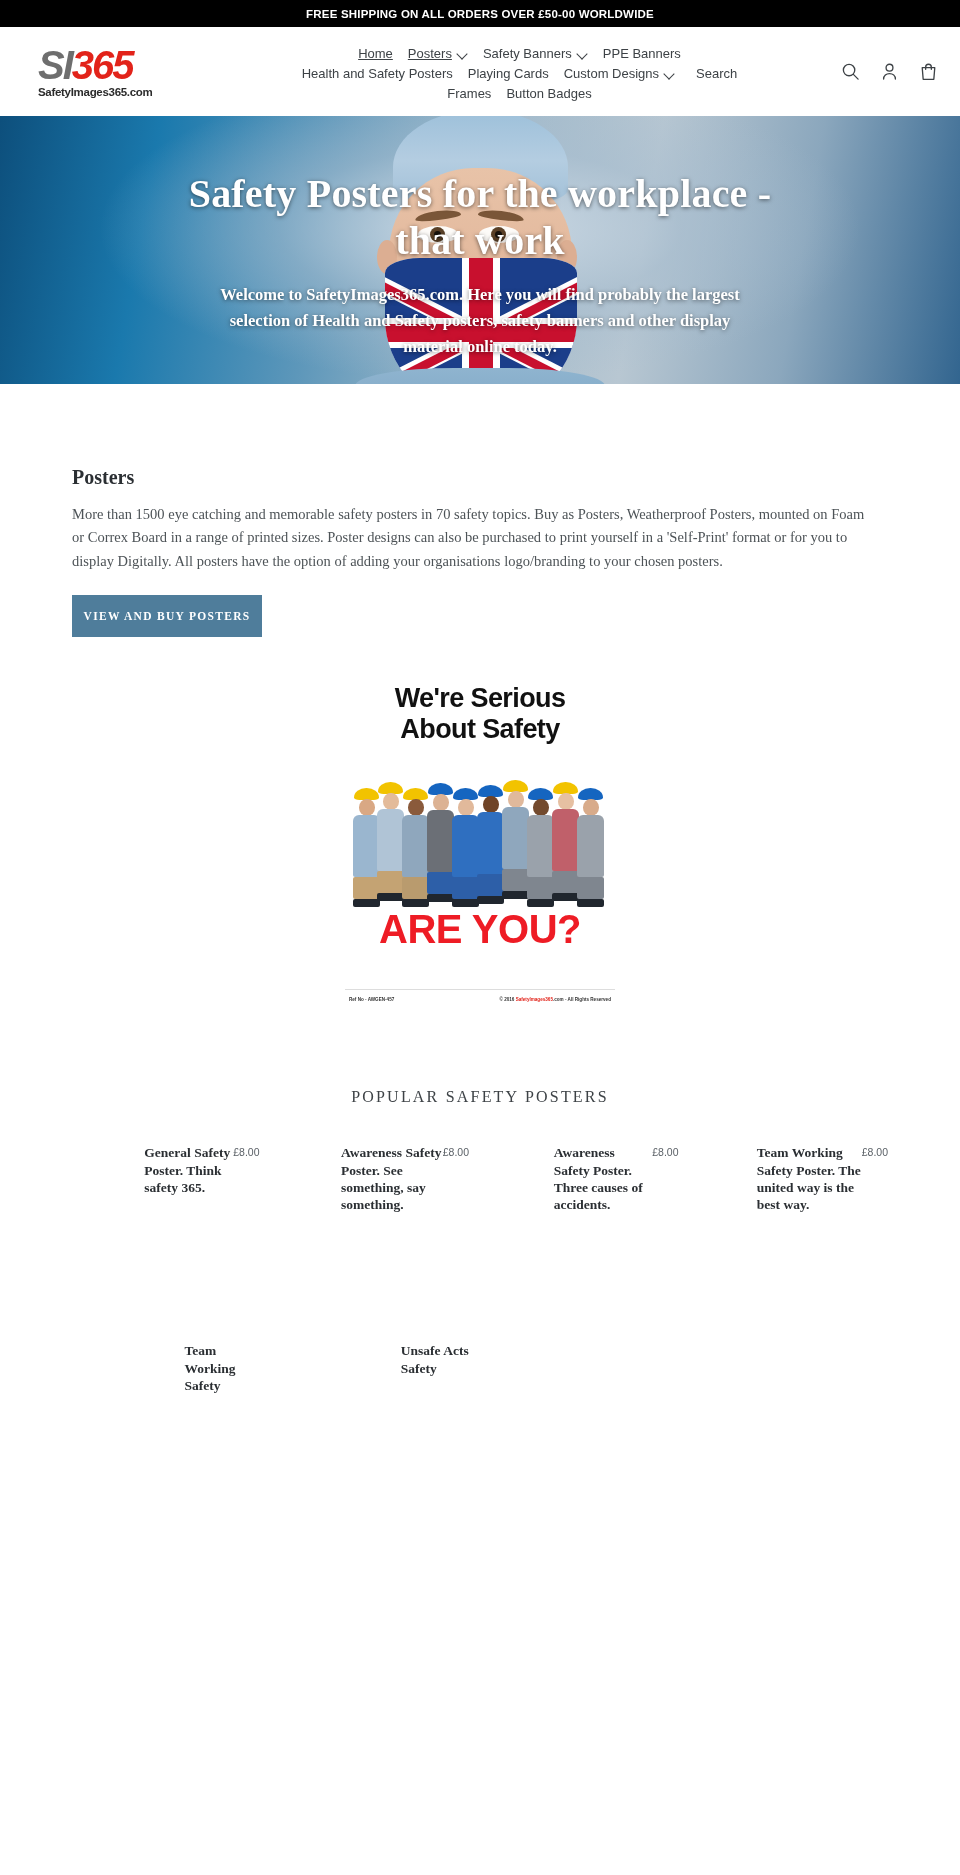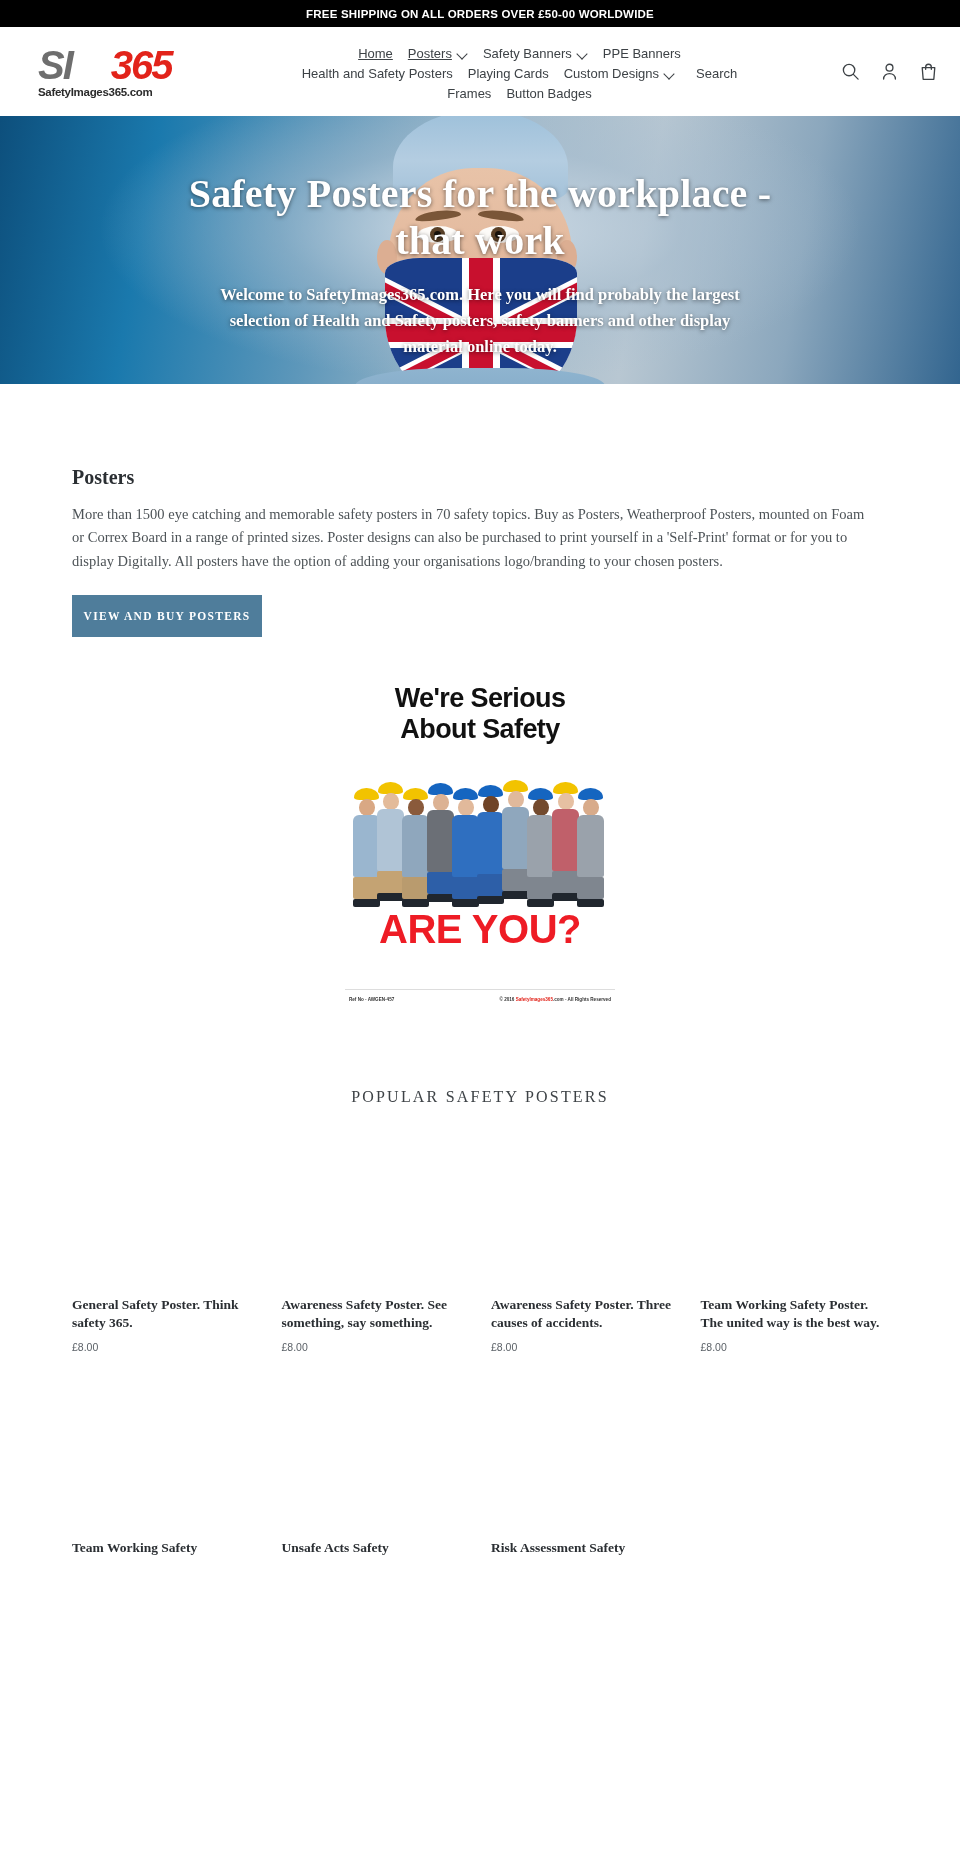--- a/index.html
+++ b/index.html
@@ -38,21 +38,21 @@
     font-family: "Liberation Sans", sans-serif;
     line-height: 1;
   }
   .logo-main {
     font-size: 40px;
     font-weight: bold;
     font-style: italic;
     letter-spacing: -2px;
   }
   .logo-si { color: #6e6e6e; }
-  .logo-365 { color: #e2231a; margin-left: 39px; }
+  .logo-365 { color: #e2231a; }
   .logo-sub {
     font-family: "Liberation Sans", sans-serif;
     font-size: 11.5px;
     font-weight: bold;
     color: #2b2b2b;
     margin-top: 1px;
     letter-spacing: -.3px;
   }
 
   .nav {
@@ -282,21 +282,21 @@
     color: #3d4246;
   }
   .grid {
     display: grid;
     grid-template-columns: repeat(4, 1fr);
     column-gap: 22px;
     row-gap: 0;
     padding: 0 72px;
     margin-top: 30px;
   }
-  .card { display: flex; flex-direction: column; }
+  .card { display: flex; flex-direction: row; }
   .card-img {
     width: 100%;
     height: 152px;
     background: #ffffff;
   }
   .card-title {
     font-family: "Liberation Serif", serif;
     font-size: 13.5px;
     font-weight: bold;
     line-height: 1.28;
@@ -557,17 +557,13 @@
 
 <div class="grid row2">
   <div class="card">
     <div class="card-img"></div>
     <div class="card-title">Team Working Safety</div>
   </div>
   <div class="card">
     <div class="card-img"></div>
     <div class="card-title">Unsafe Acts Safety</div>
   </div>
-  <div class="card">
-    <div class="card-img"></div>
-    <div class="card-title">Risk Assessment Safety</div>
-  </div>
 </div>
 
 </body></html>

